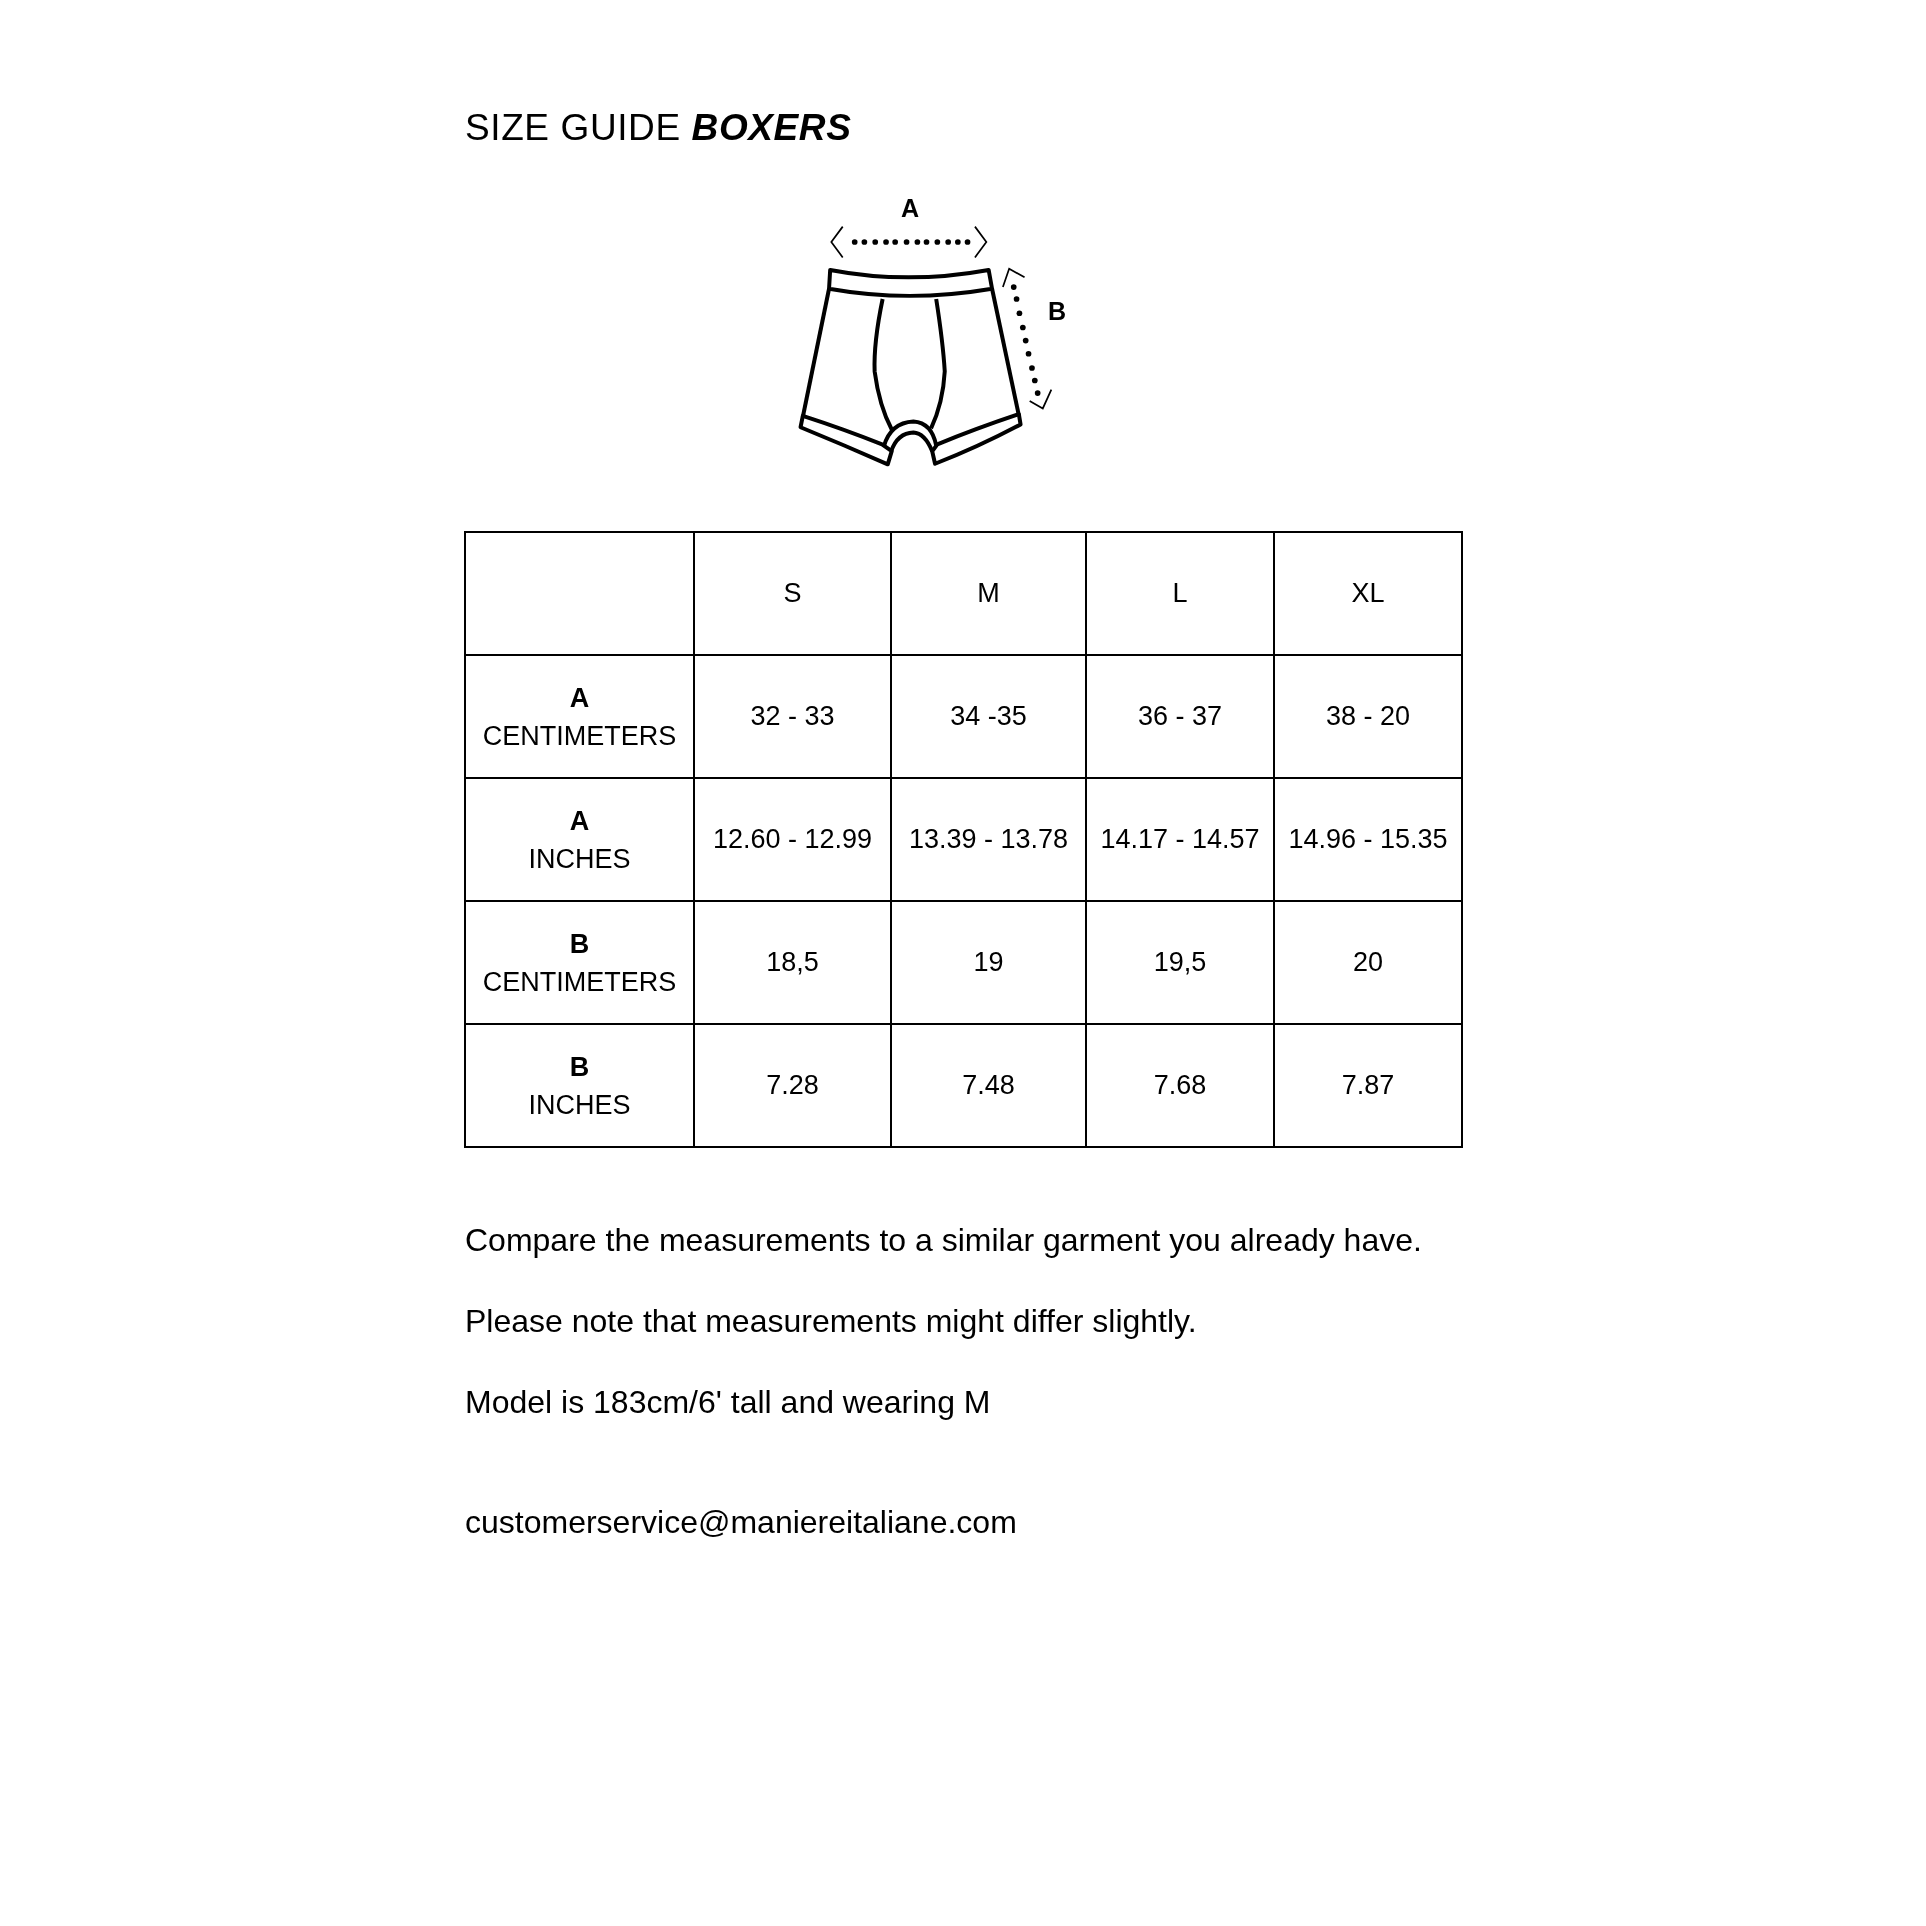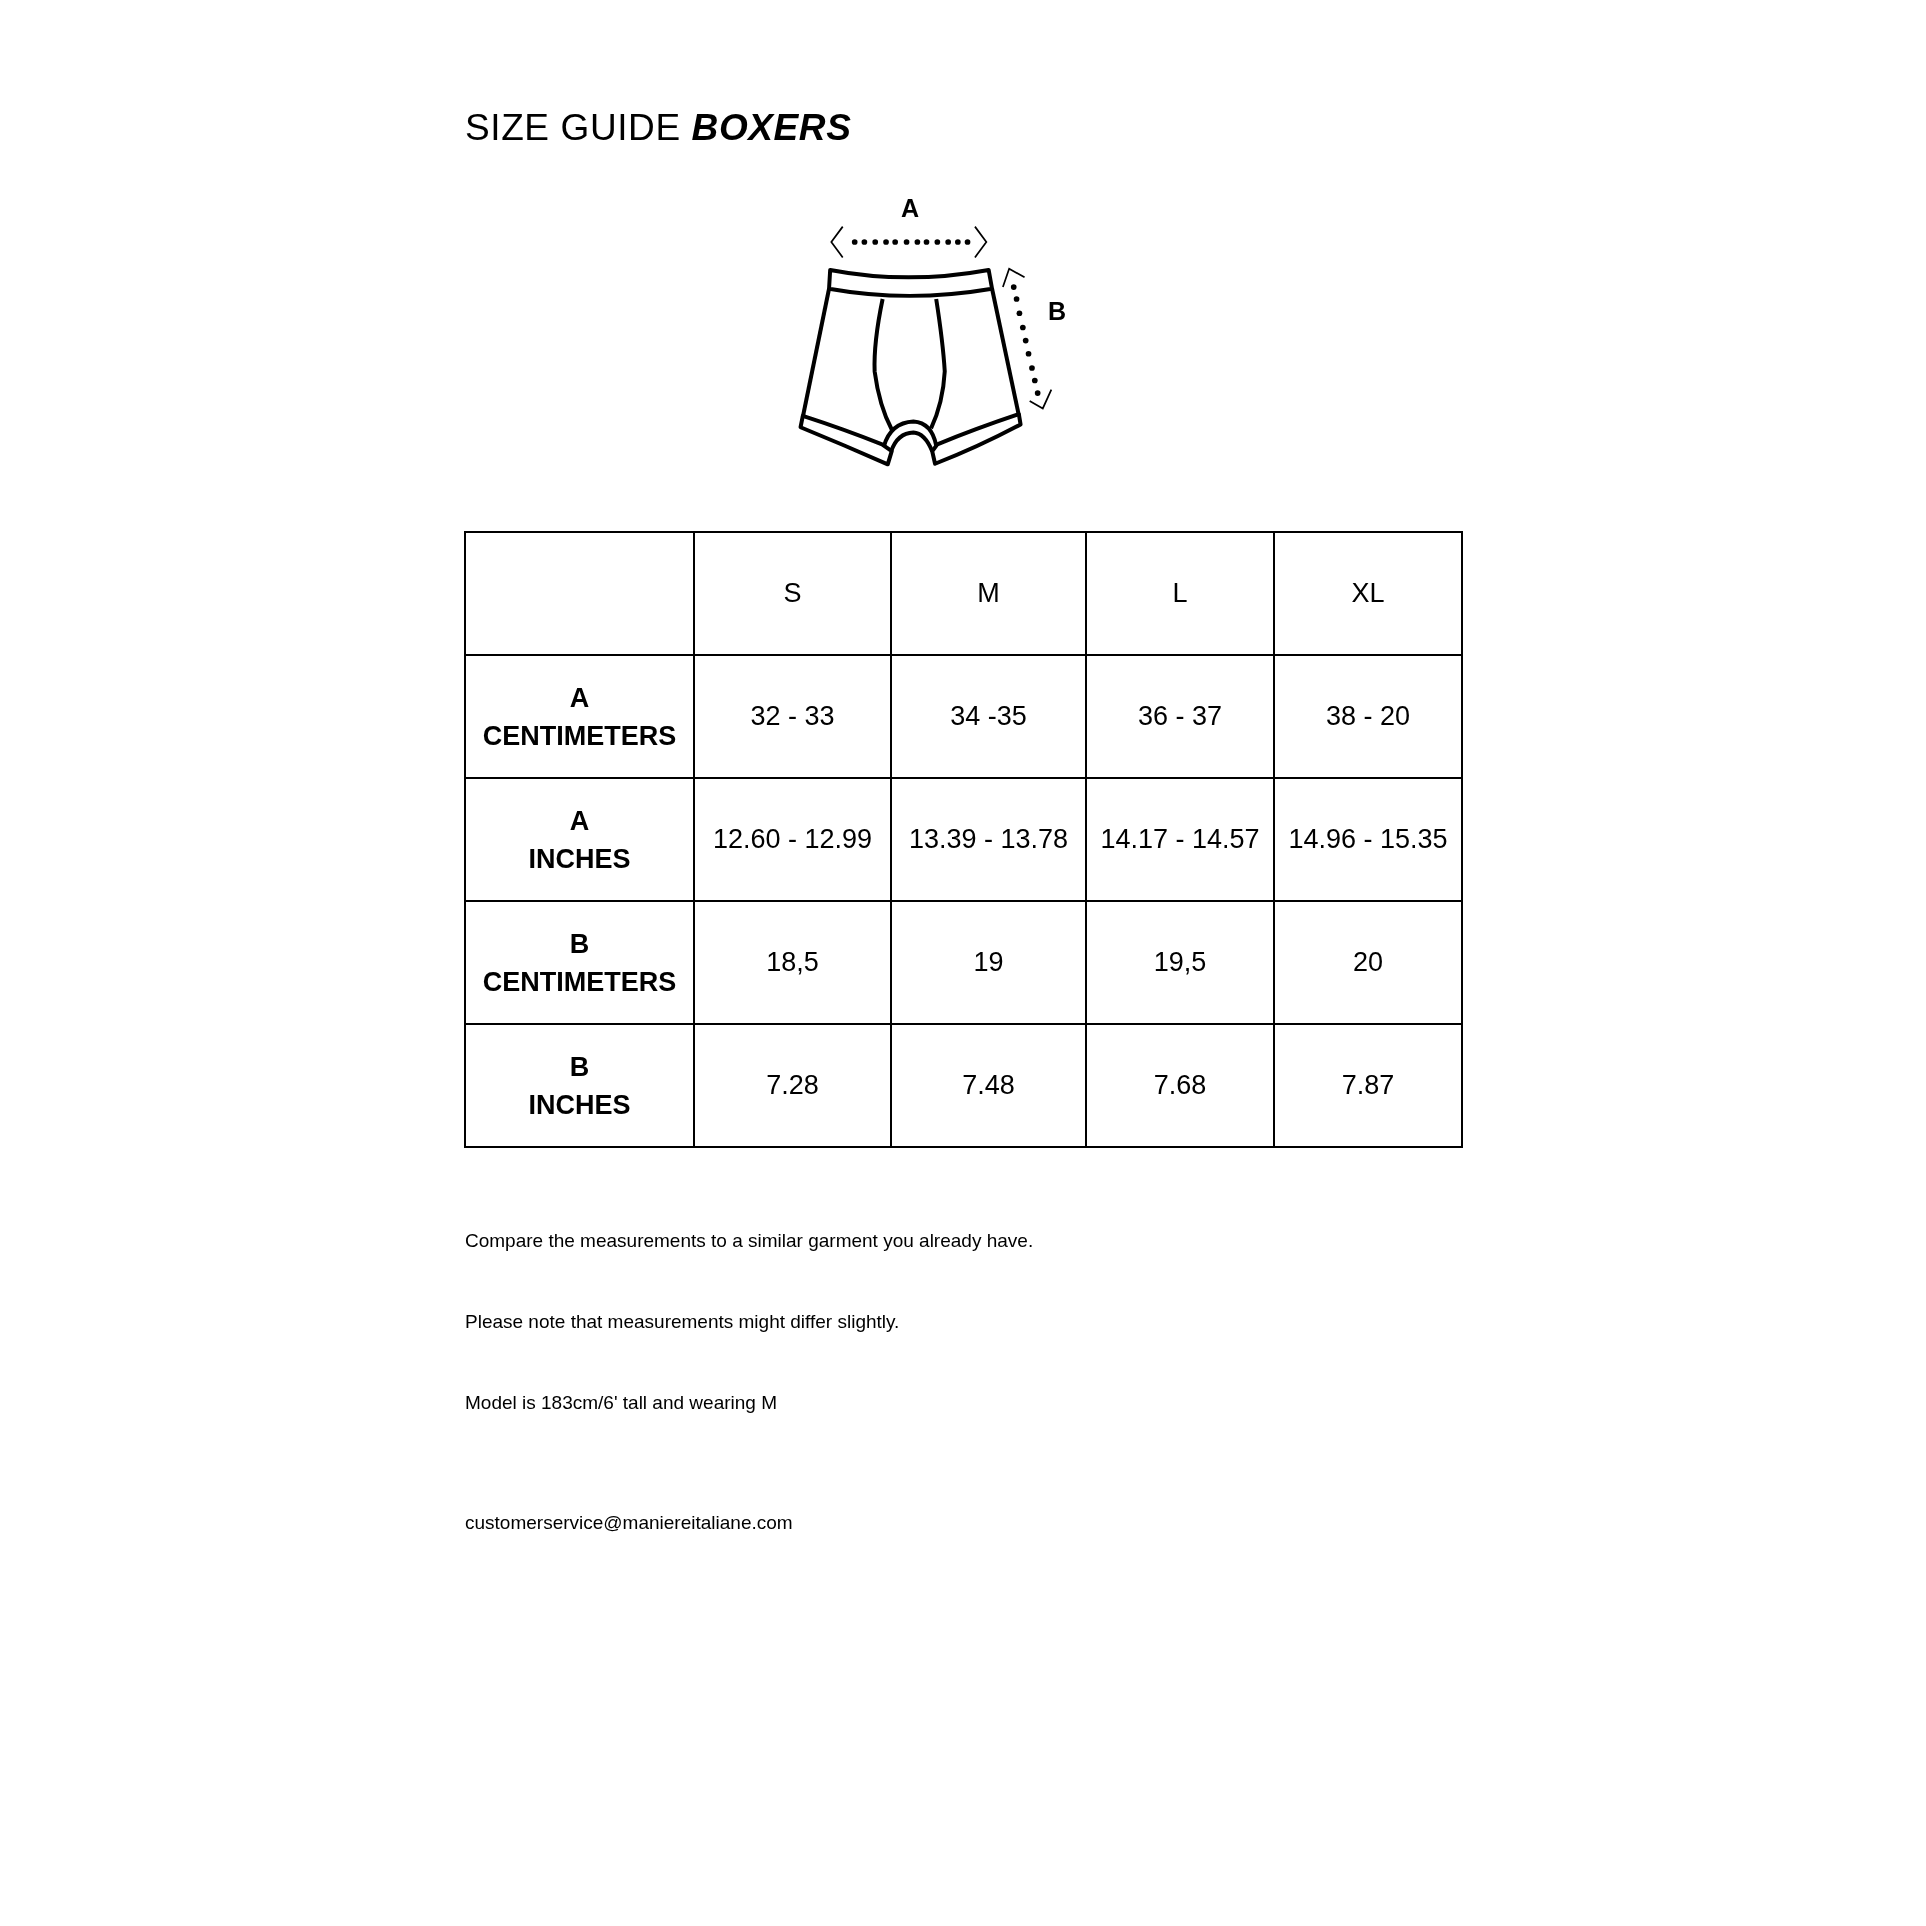--- a/index.html
+++ b/index.html
@@ -7,22 +7,22 @@
          font-family: "Liberation Sans", "DejaVu Sans", sans-serif; color: #000; }
   .title { position: absolute; left: 465px; top: 107px; font-size: 37px; letter-spacing: 0.6px; white-space: nowrap; }
   .title .light { font-weight: 400; }
   .title .bold { font-weight: 700; font-style: italic; }
   .diagram { position: absolute; left: 788px; top: 183px; width: 399px; height: 297px; }
   table.size { position: absolute; left: 464px; top: 531px; border-collapse: collapse; table-layout: fixed; }
   table.size td { border: 2.3px solid #000; text-align: center; vertical-align: middle; height: 121px;
                   font-size: 27px; padding: 0; }
   table.size td.rowhead { line-height: 38px; }
   .rh-letter { font-weight: 700; display: block; }
-  .rh-unit { display: block; font-weight: bold; }
-  .notes { position: absolute; left: 465px; top: 1221px; font-size: 19px; width: 1141px; }
+  .rh-unit { display: block; }
+  .notes { position: absolute; left: 465px; top: 1221px; font-size: 32px; width: 1141px; }
   .notes p { margin: 0 0 42px 0; line-height: 39px; }
 </style>
 </head>
 <body>
 
 <div class="title">
   <span class="light">SIZE GUIDE</span>
   <span class="bold">BOXERS</span>
 </div>
 

